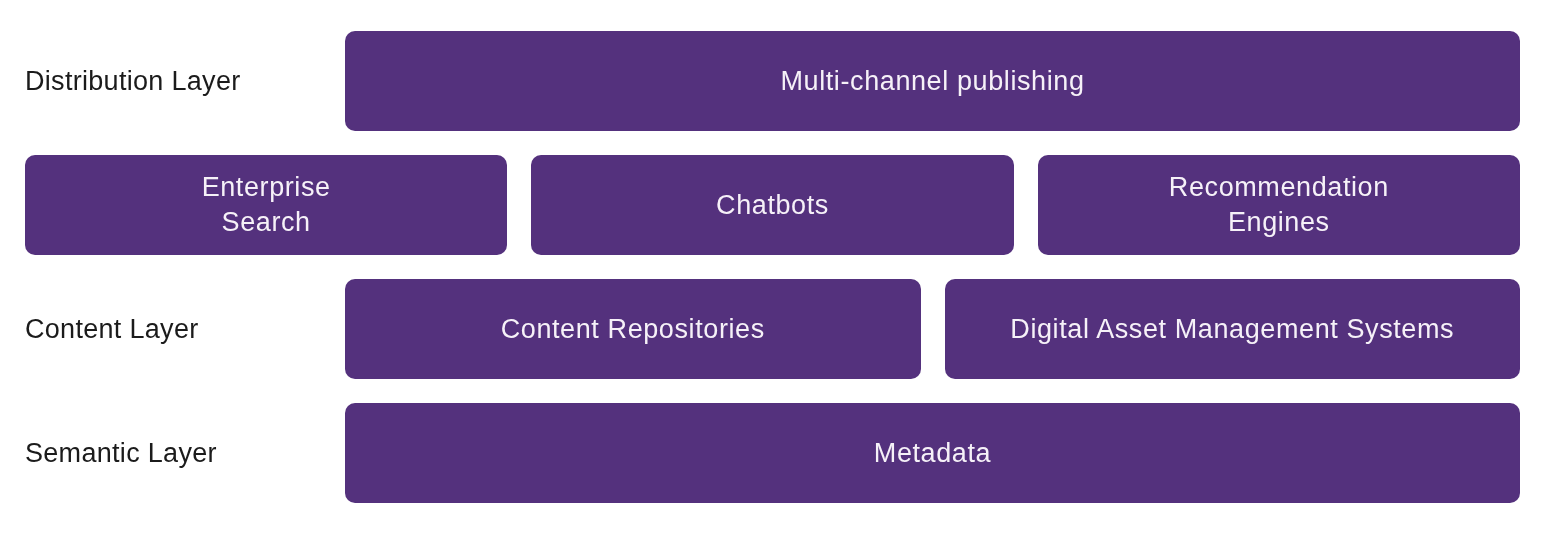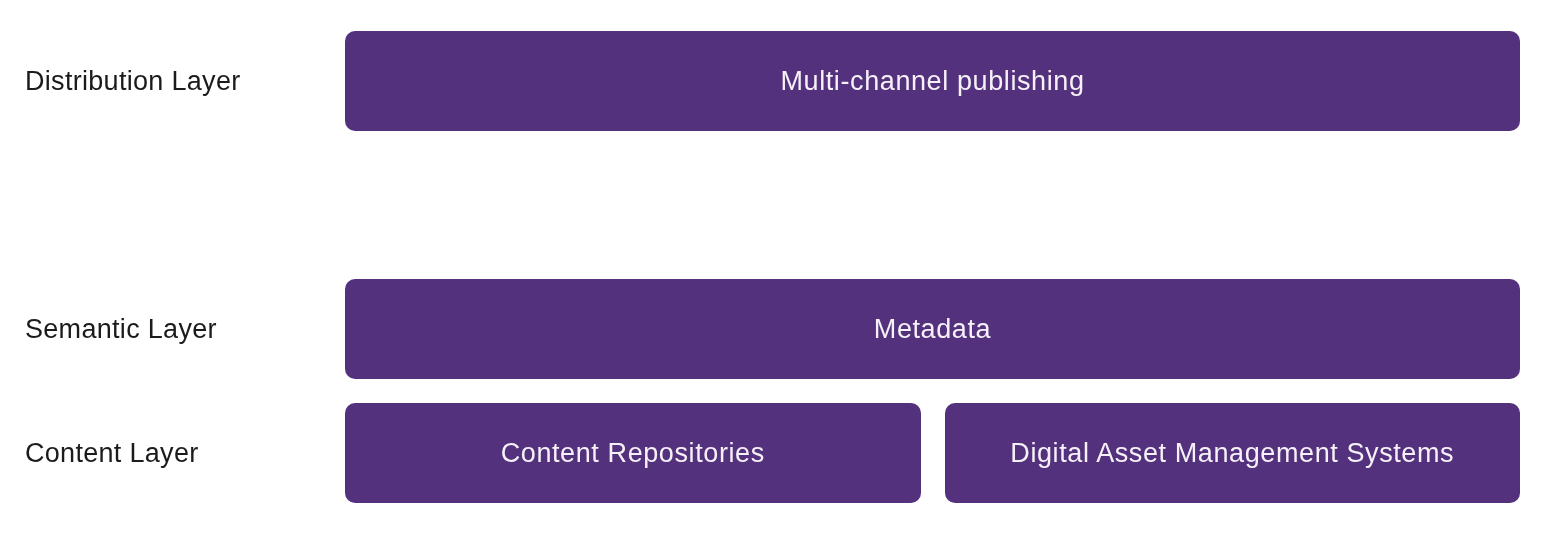--- a/index.html
+++ b/index.html
@@ -64,30 +64,37 @@
 <div class="diagram">
 
   <div class="row">
     <div class="layer-label">Distribution Layer</div>
     <div class="boxes">
       <div class="box">Multi-channel publishing</div>
     </div>
   </div>
 
   <div class="row">
-  </div>
-
-  <div class="row">
-    <div class="layer-label">Semantic Layer</div>
     <div class="boxes">
-      <div class="box">Metadata</div>
+      <div class="box">Enterprise
+Search</div>
+      <div class="box">Chatbots</div>
+      <div class="box">Recommendation
+Engines</div>
     </div>
   </div>
 
   <div class="row">
     <div class="layer-label">Content Layer</div>
     <div class="boxes">
       <div class="box">Content Repositories</div>
       <div class="box">Digital Asset Management Systems</div>
     </div>
   </div>
 
+  <div class="row">
+    <div class="layer-label">Semantic Layer</div>
+    <div class="boxes">
+      <div class="box">Metadata</div>
+    </div>
+  </div>
+
 </div>
 
 </body></html>

